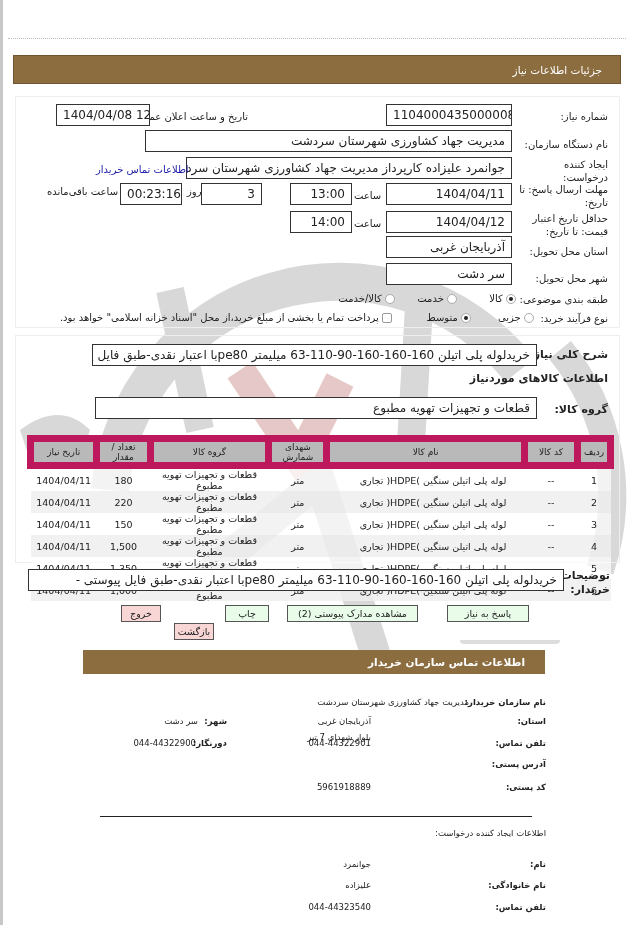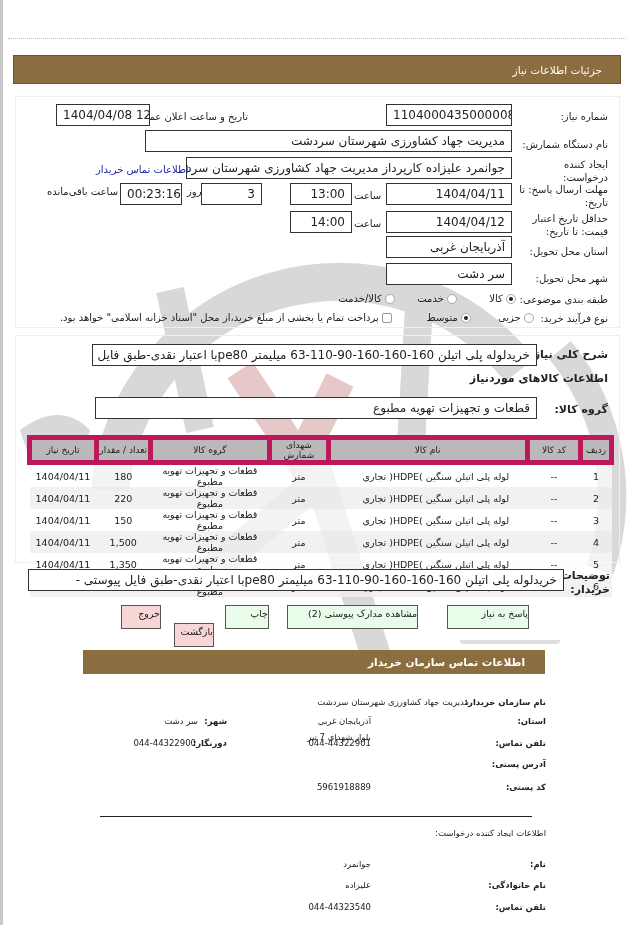--- a/index.html
+++ b/index.html
@@ -14,25 +14,25 @@
   .fld { position: absolute; background: #fff; border: 1px solid #333; font-size: 12px; height: 22px; line-height: 20px; padding: 0 6px; white-space: nowrap; overflow: hidden; z-index: 2; }
   .ltr { direction: ltr; text-align: right; }
   .link { color: #1a1aa8; }
   .radio { display: inline-block; width: 10px; height: 10px; border-radius: 50%; border: 1px solid #aaa; background: #fff; vertical-align: middle; position: relative; }
   .radio.on::after { content: ""; position: absolute; left: 2px; top: 2px; width: 4px; height: 4px; border-radius: 50%; background: #222; }
   .chk { display: inline-block; width: 10px; height: 10px; border: 1px solid #999; background: #fff; vertical-align: middle; border-radius: 2px; }
   .opt { position: absolute; font-size: 10px; white-space: nowrap; z-index: 2; }
   .bold { font-weight: bold; font-size: 11px; }
   .sec2 { position: absolute; left: 15px; top: 335px; width: 605px; height: 228px; border: 1px solid #eee; }
   table.items { position: absolute; left: 27px; top: 435px; width: 587px; border-collapse: collapse; z-index: 2; font-size: 9.5px; }
-  table.items th { background: #b9b9b9; color: #222; font-weight: normal; height: 20px; border: 5px solid #be185d; font-size: 9px; }
+  table.items th { background: #b9b9b9; color: #222; font-weight: normal; height: 20px; border: 7px solid #be185d; font-size: 9px; }
   table.items td { height: 17.5px; text-align: center; }
   table.items tr.alt td { background: rgba(238,238,238,0.85); }
   table.items tr td { background: rgba(255,255,255,0.7); }
-  .btn { position: absolute; top: 605px; height: 24px; border: 1px solid #555; font-size: 9.5px; line-height: 15px; z-index: 2; }
+  .btn { position: absolute; top: 605px; height: 17px; border: 1px solid #555; font-size: 9.5px; line-height: 15px; text-align: center; z-index: 2; }
   .btn.green { background: #e9fbe9; }
   .btn.red { background: #f9d6d6; }
   .tab-shadow { position: absolute; left: 460px; top: 640px; width: 100px; height: 4px; background: #ddd; border-radius: 0 0 4px 4px; }
   .header2 { position: absolute; left: 83px; top: 650px; width: 462px; height: 24px; background: #8c6d40; color: #fff; font-weight: bold; font-size: 10.5px; line-height: 24px; padding-right: 20px; }
   .c-lbl { position: absolute; font-size: 8.5px; font-weight: bold; white-space: nowrap; color: #222; }
   .c-val { position: absolute; font-size: 8.5px; white-space: nowrap; color: #222; }
   .hr { position: absolute; left: 100px; top: 816px; width: 432px; border-top: 1px solid #222; }
 </style>
 </head>
 <body>
@@ -52,21 +52,21 @@
 
 <div class="header-bar">جزئیات اطلاعات نیاز</div>
 
 <div class="panel"></div>
 
 <div class="lbl" style="right:26px; top:110px;">شماره نیاز:</div>
 <div class="fld ltr" style="left:386px; top:104px; width:126px;">1104000435000008</div>
 <div class="lbl" style="right:386px; top:110px;">تاریخ و ساعت اعلان عمومی:</div>
 <div class="fld ltr" style="left:56px; top:104px; width:94px;">1404/04/08 12:27</div>
 
-<div class="lbl" style="right:26px; top:138px;">نام دستگاه شمارش:</div>
+<div class="lbl" style="right:26px; top:138px;">نام دستگاه سازمان:</div>
 <div class="fld" style="left:145px; top:130px; width:367px;">مدیریت جهاد کشاورزی شهرستان سردشت</div>
 
 <div class="lbl" style="right:26px; top:158px;">ایجاد کننده</div>
 <div class="lbl" style="right:26px; top:171px;">درخواست:</div>
 <div class="fld" style="left:186px; top:157px; width:326px;">جوانمرد علیزاده کارپرداز مدیریت جهاد کشاورزی شهرستان سردشت</div>
 <div class="lbl link" style="left:96px; top:163px;">اطلاعات تماس خریدار</div>
 
 <div class="lbl" style="right:26px; top:183px;">مهلت ارسال پاسخ: تا</div>
 <div class="lbl" style="right:26px; top:196px;">تاریخ:</div>
 <div class="fld ltr" style="left:386px; top:183px; width:126px;">1404/04/11</div>

